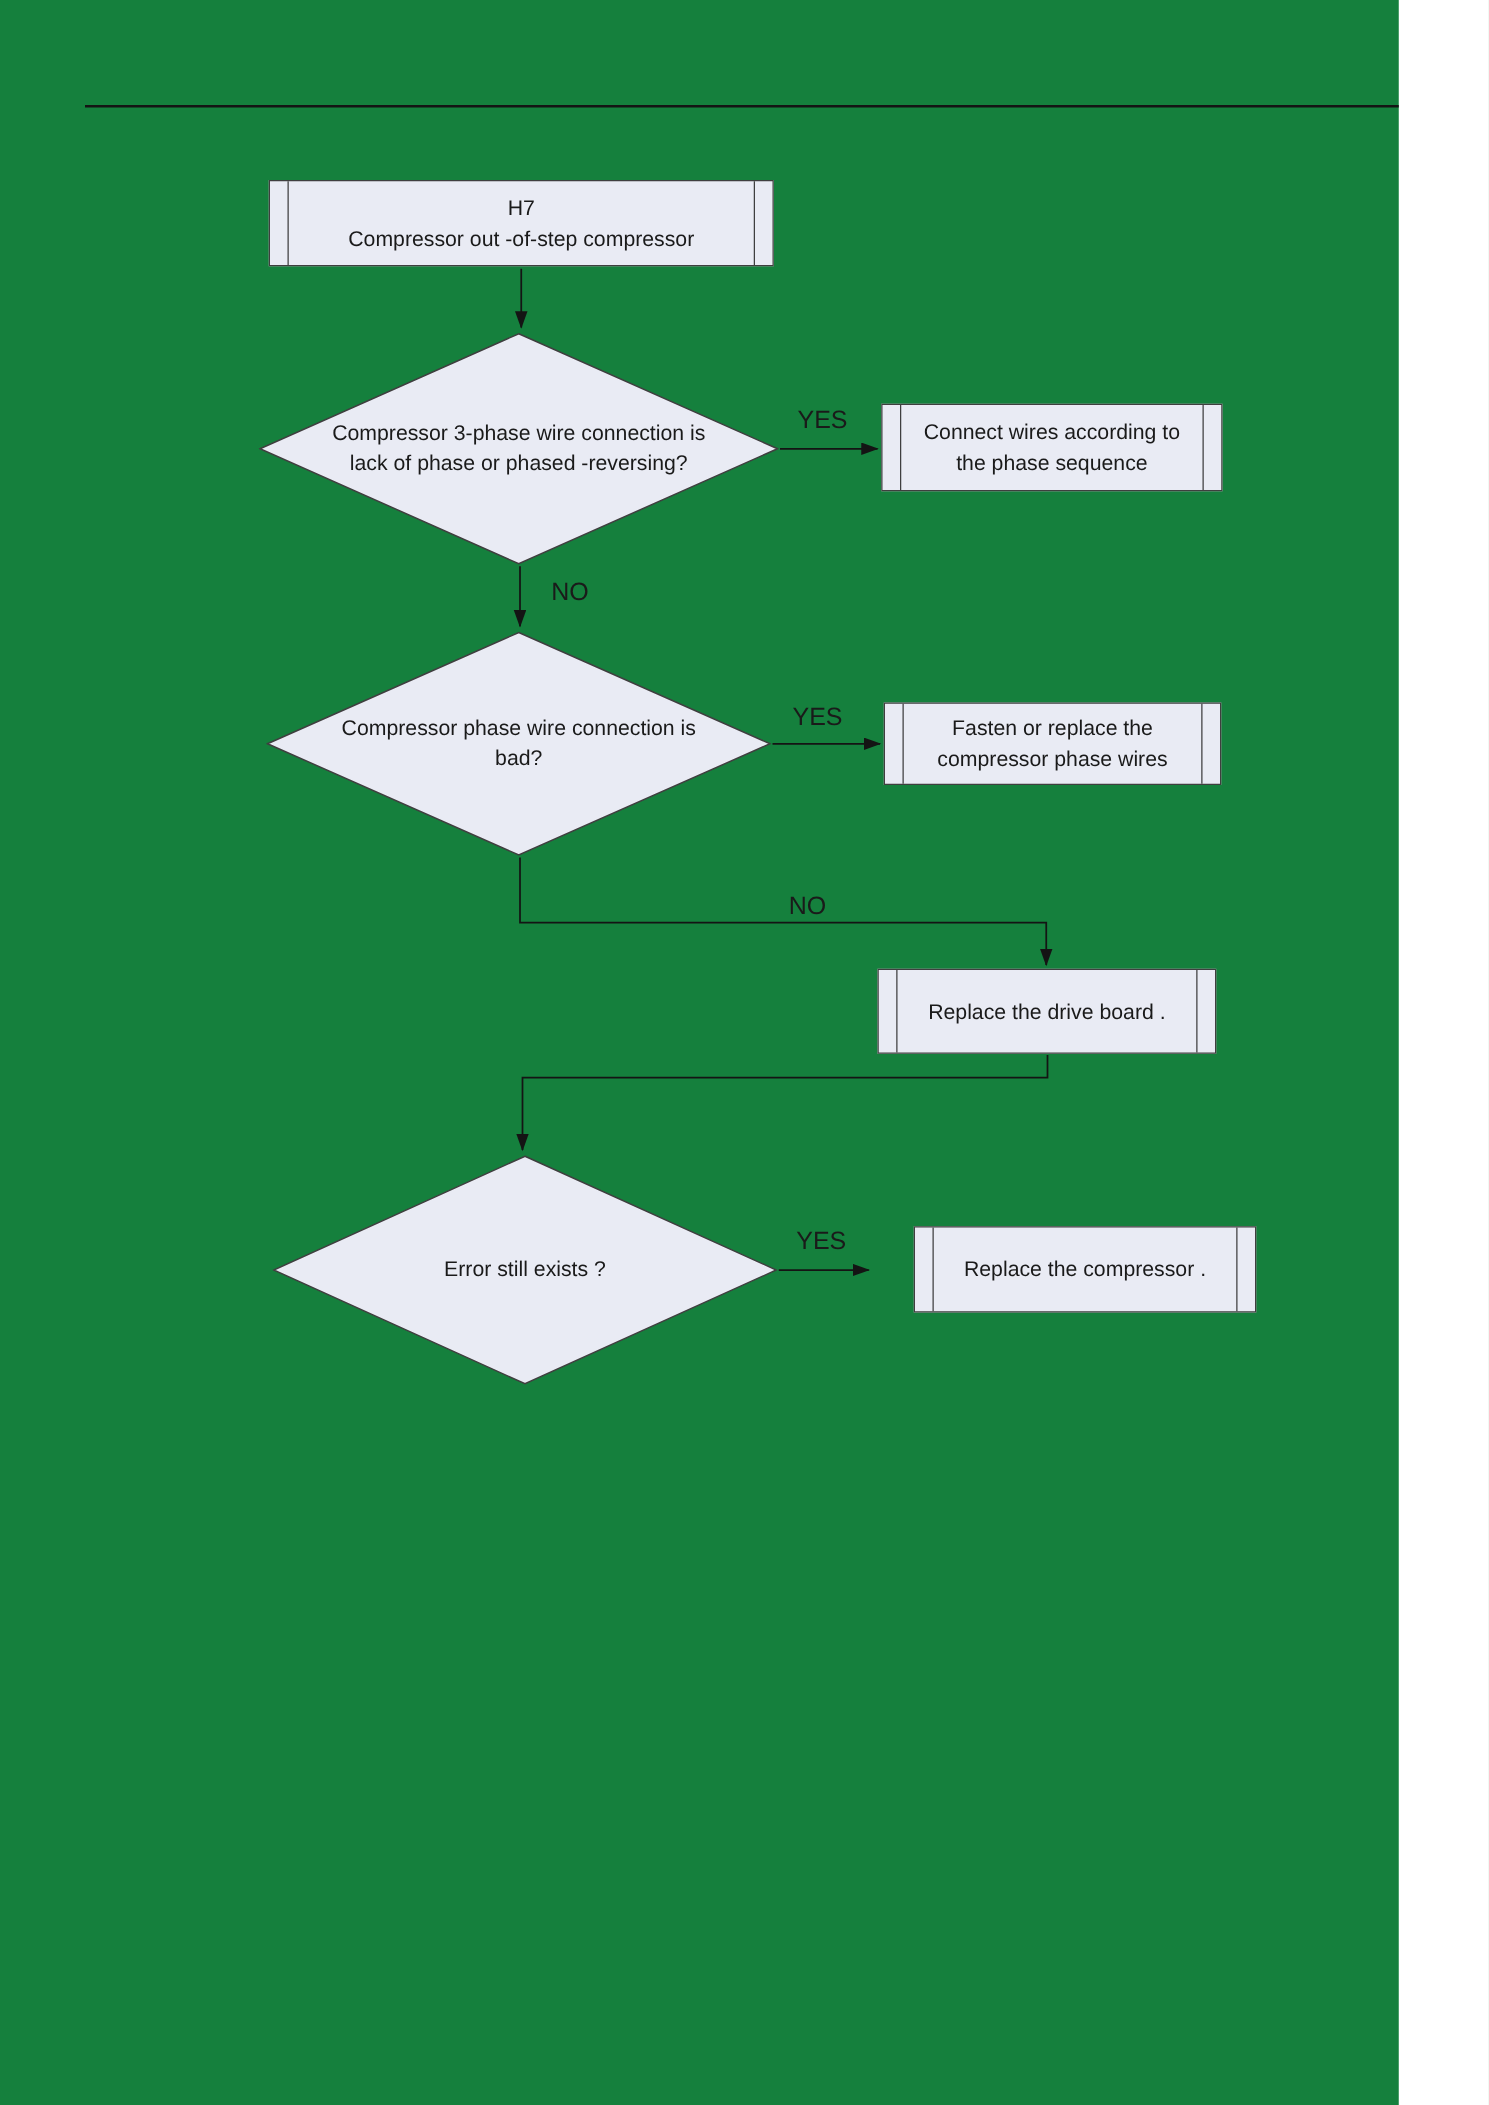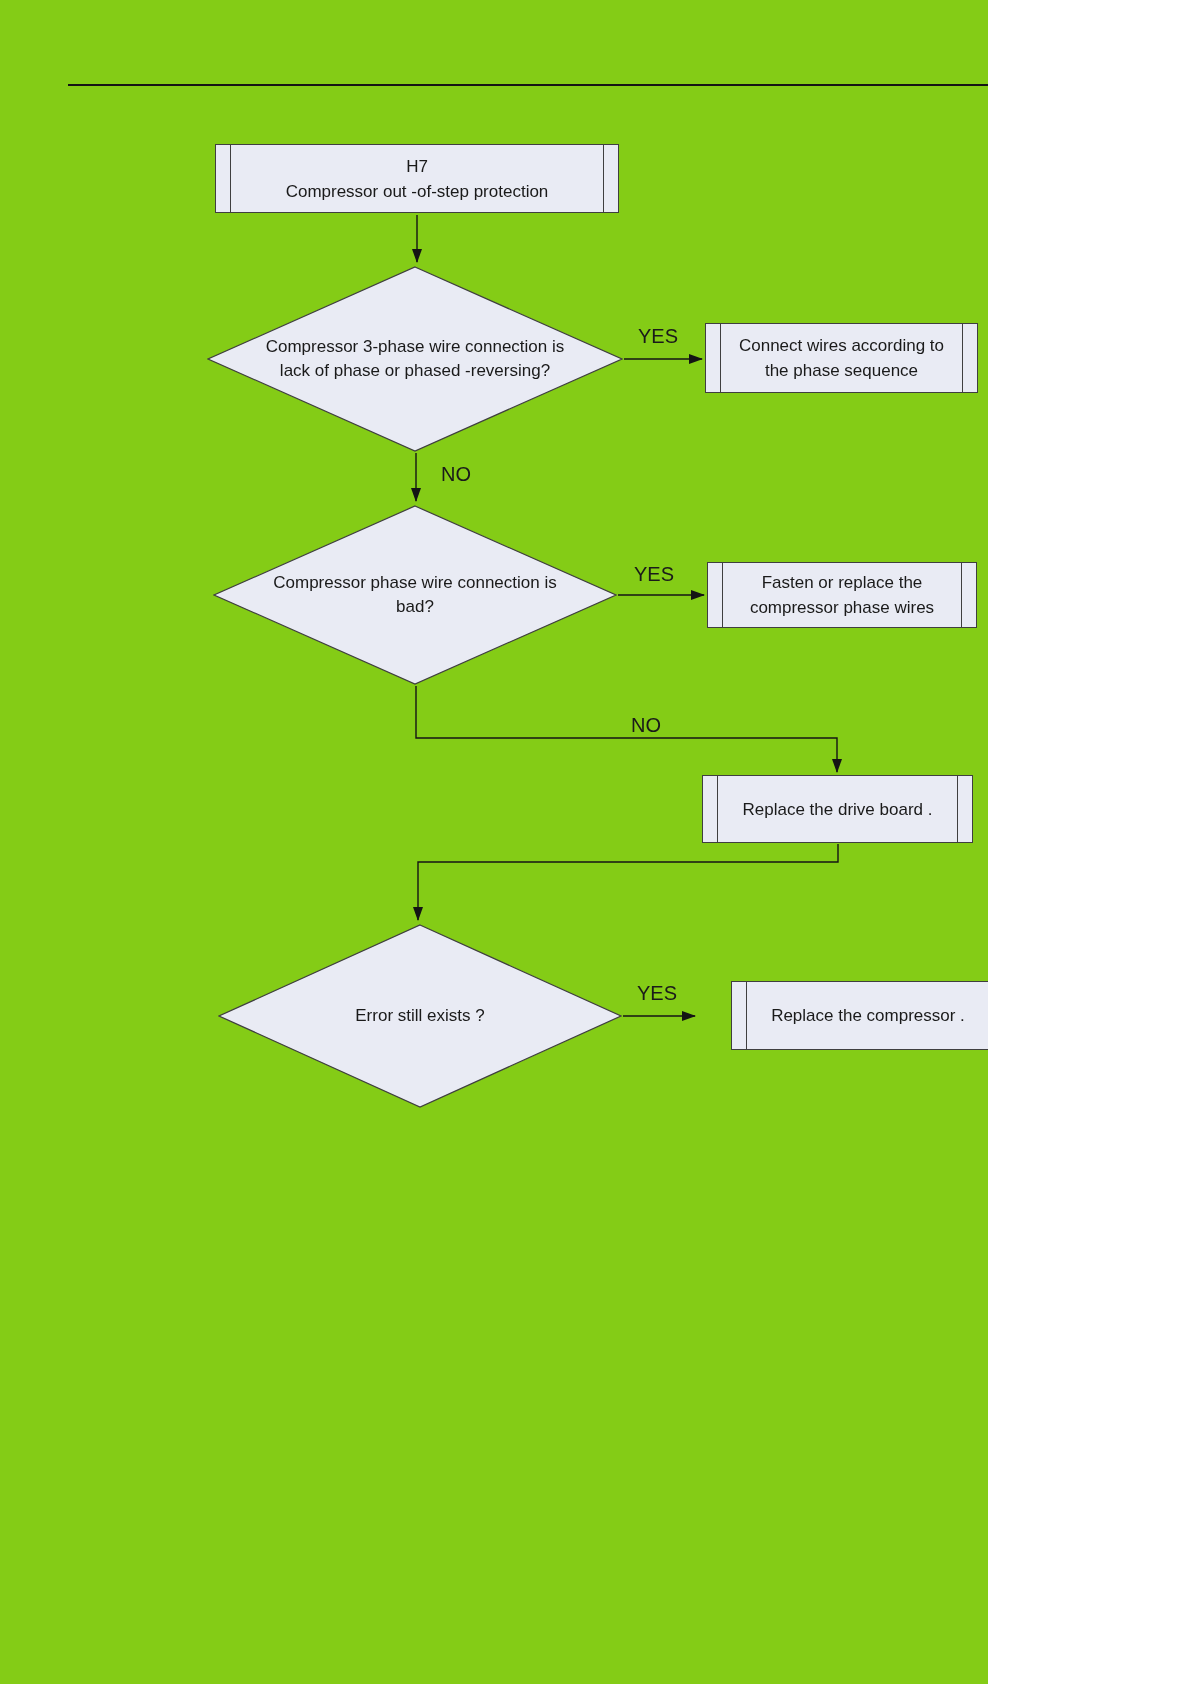--- a/index.html
+++ b/index.html
@@ -6,22 +6,22 @@
     --shape-fill:#e9ebf4;
     --shape-border:#3f3f3f;
     --line:#141414;
     --text:#1a1a1a;
   }
   *{margin:0;padding:0;box-sizing:border-box;}
   html,body{background:#ffffff;}
   body{font-family:"Liberation Sans","DejaVu Sans",sans-serif;color:var(--text);}
   .page{
     position:relative;
-    width:988px;height:1684px;
-    background:#84cc16;
+    width:1119px;height:1684px;
+    background:#15803d;
     overflow:hidden;
   }
   .top-rule{
     position:absolute;left:68px;top:84px;width:1057px;height:0;
     border-top:2px solid var(--line);
   }
   
   .pbox{
     position:absolute;
     background:var(--shape-fill);
@@ -72,21 +72,21 @@
     <line x1="416" y1="453" x2="416" y2="501" marker-end="url(#arrow)"></line>
     <line x1="618" y1="595" x2="704" y2="595" marker-end="url(#arrow)"></line>
     <polyline points="416,686 416,738 837,738 837,772" marker-end="url(#arrow)"></polyline>
     <polyline points="838,844 838,862 418,862 418,920" marker-end="url(#arrow)"></polyline>
     <line x1="623" y1="1016" x2="695" y2="1016" marker-end="url(#arrow)"></line>
   </svg>
 
   <div class="pbox" style="left:215px;top:144px;width:404px;height:69px;">
     <div class="txt">
       <div>H7</div>
-      <div>Compressor out  -of-step protection</div>
+      <div>Compressor out  -of-step compressor</div>
     </div>
   </div>
 
   <div class="diamond" style="left:207px;top:266px;width:416px;height:186px;">
     <svg width="416" height="186">
       <polygon points="208,1 415,93 208,185 1,93" fill="var(--shape-fill)" stroke="var(--shape-border)" stroke-width="1.2"></polygon>
     </svg>
     <div class="txt">
       <div>Compressor 3-phase wire connection is</div>
       <div>lack of phase or phased -reversing?</div>

